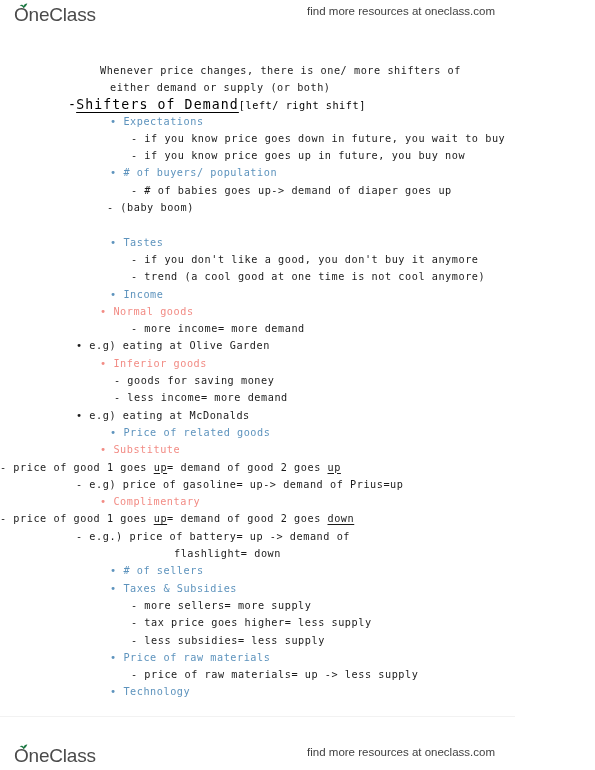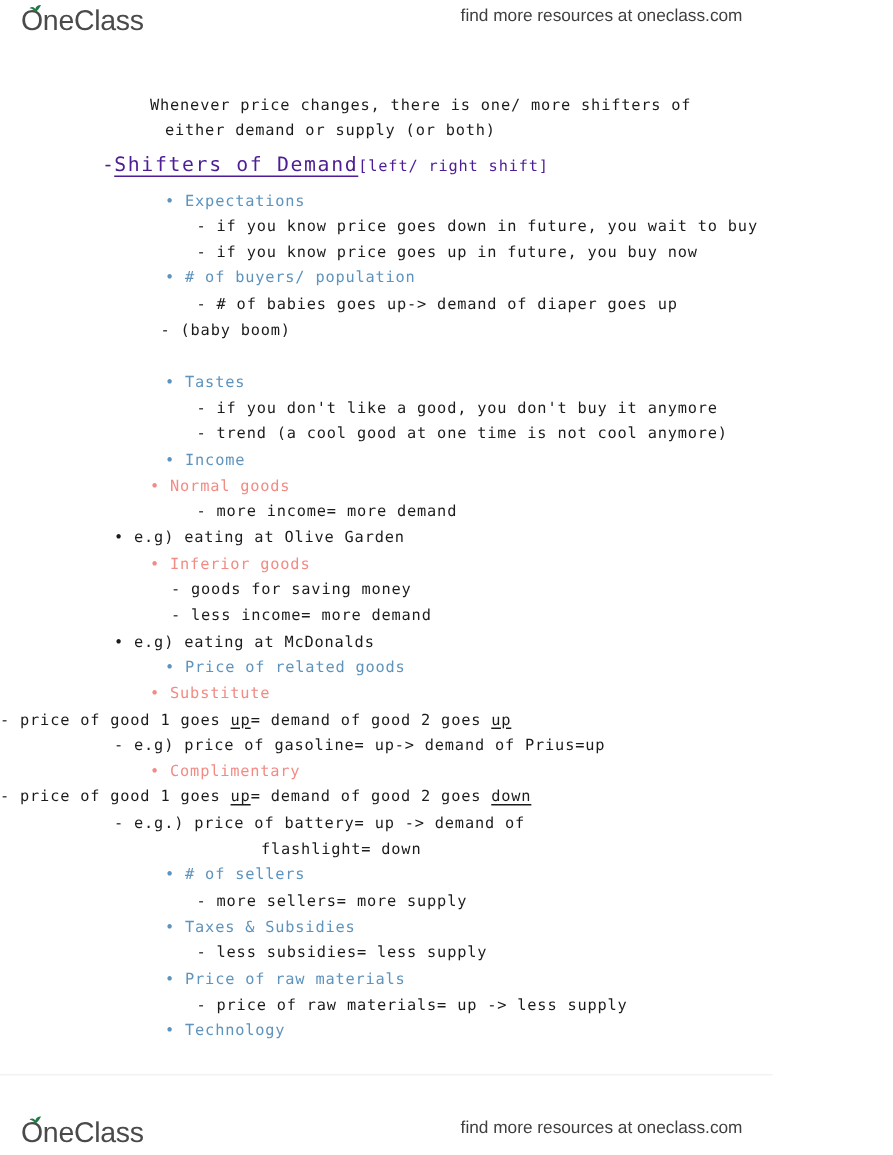--- a/index.html
+++ b/index.html
@@ -84,23 +84,23 @@
   .i1  { padding-left: 110px; }
   .i3  { padding-left: 100px; }
   .i4  { padding-left: 110px; }
   .i5  { padding-left: 114px; }
   .i6  { padding-left: 131px; }
   .i7  { padding-left: 107px; }
   .i8  { }
   .i9  { padding-left: 76px; }
 
   .hdr {
-    color: #4c1d95;
+    color: #000000;
     font-size: 13.2px;
-    line-height: 28px;
+    line-height: 15px;
     letter-spacing: 1.1px;
     white-space: pre;
   }
   .hdr .dash {
     text-decoration: none;
     letter-spacing: 0.2px;
   }
   .hdr .ttl {
     text-decoration: underline;
     text-underline-offset: 2.5px;
@@ -165,23 +165,24 @@
   <div class="ln i8"><span>- price of good 1 goes </span><span class="u">up</span><span>= demand of good 2 goes </span><span class="u">up</span></div>
   <div class="ln i9">- e.g) price of gasoline= up-&gt; demand of Prius=up</div>
 
   <div class="ln i3 pink"><span>•</span> <span>Complimentary</span></div>
   <div class="ln i8"><span>- price of good 1 goes </span><span class="u">up</span><span>= demand of good 2 goes </span><span class="u">down</span></div>
   <div class="ln i9">- e.g.) price of battery= up -&gt; demand of</div>
   <div class="ln" style="padding-left:174px">flashlight= down</div>
 
 
   <div class="ln i1 blue"><span>•</span> <span># of sellers</span></div>
+  <div class="ln i1 blue"><span>•</span> <span>Taxes &amp; Subsidies</span></div>
+
   <div class="ln i6">- more sellers= more supply</div>
-
-  <div class="ln i1 blue"><span>•</span> <span>Taxes &amp; Subsidies</span></div>
+  <div class="ln i6">- tax price goes higher= less supply</div>
   <div class="ln i6">- less subsidies= less supply</div>
 
   <div class="ln i1 blue"><span>•</span> <span>Price of raw materials</span></div>
   <div class="ln i6">- price of raw materials= up -&gt; less supply</div>
 
   <div class="ln i1 blue"><span>•</span> <span>Technology</span></div>
 </div>
 
 <div class="band footer">
   <div class="brand">

